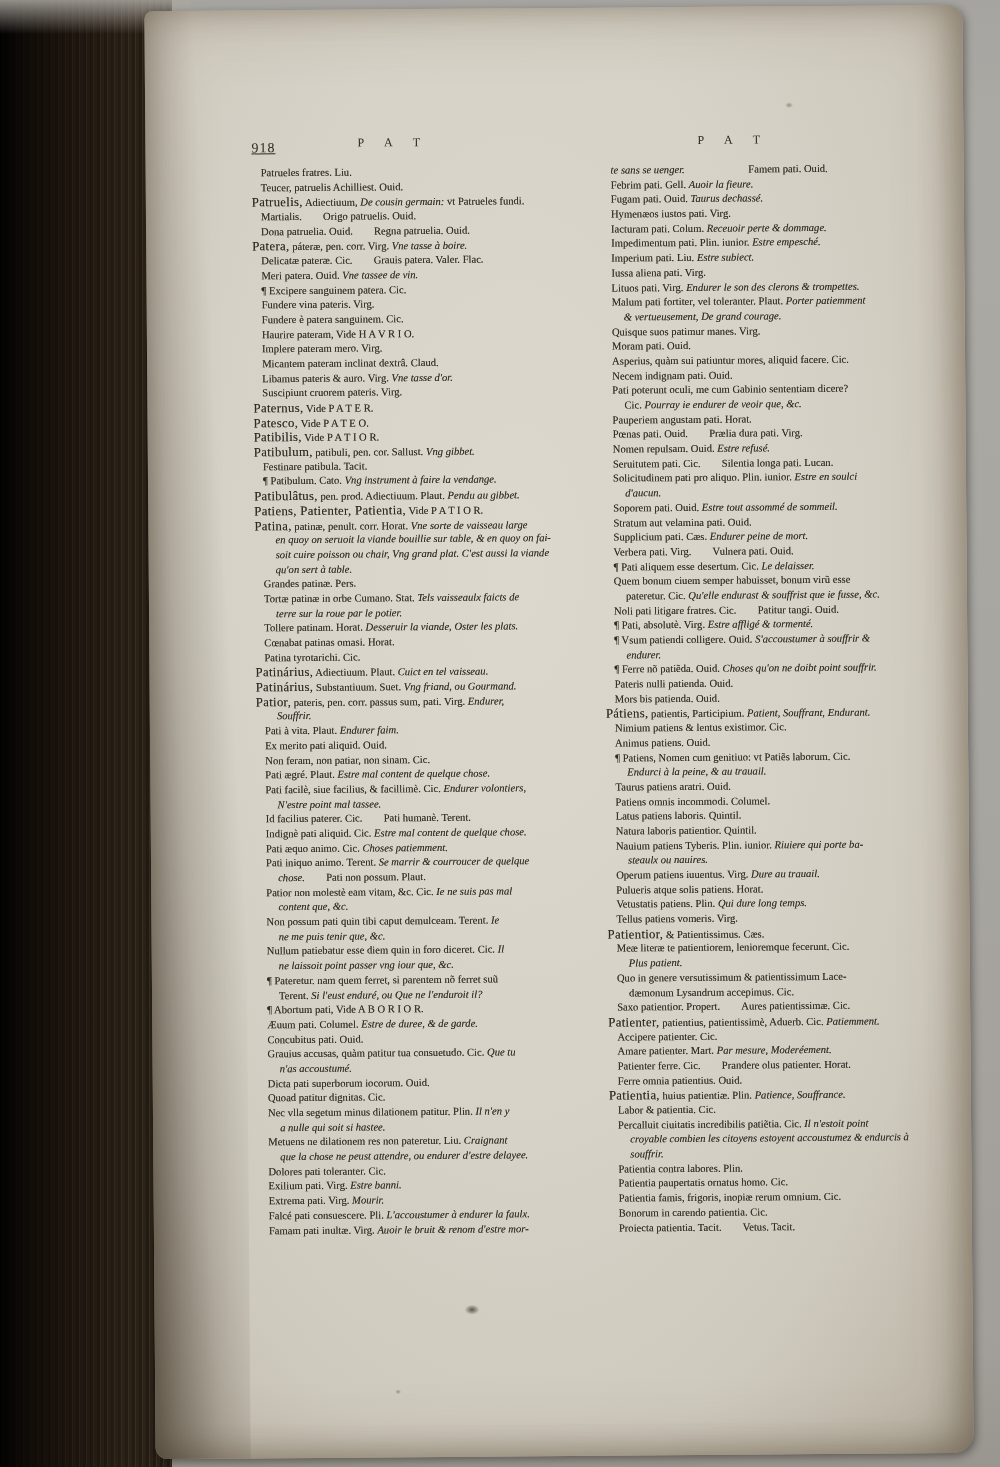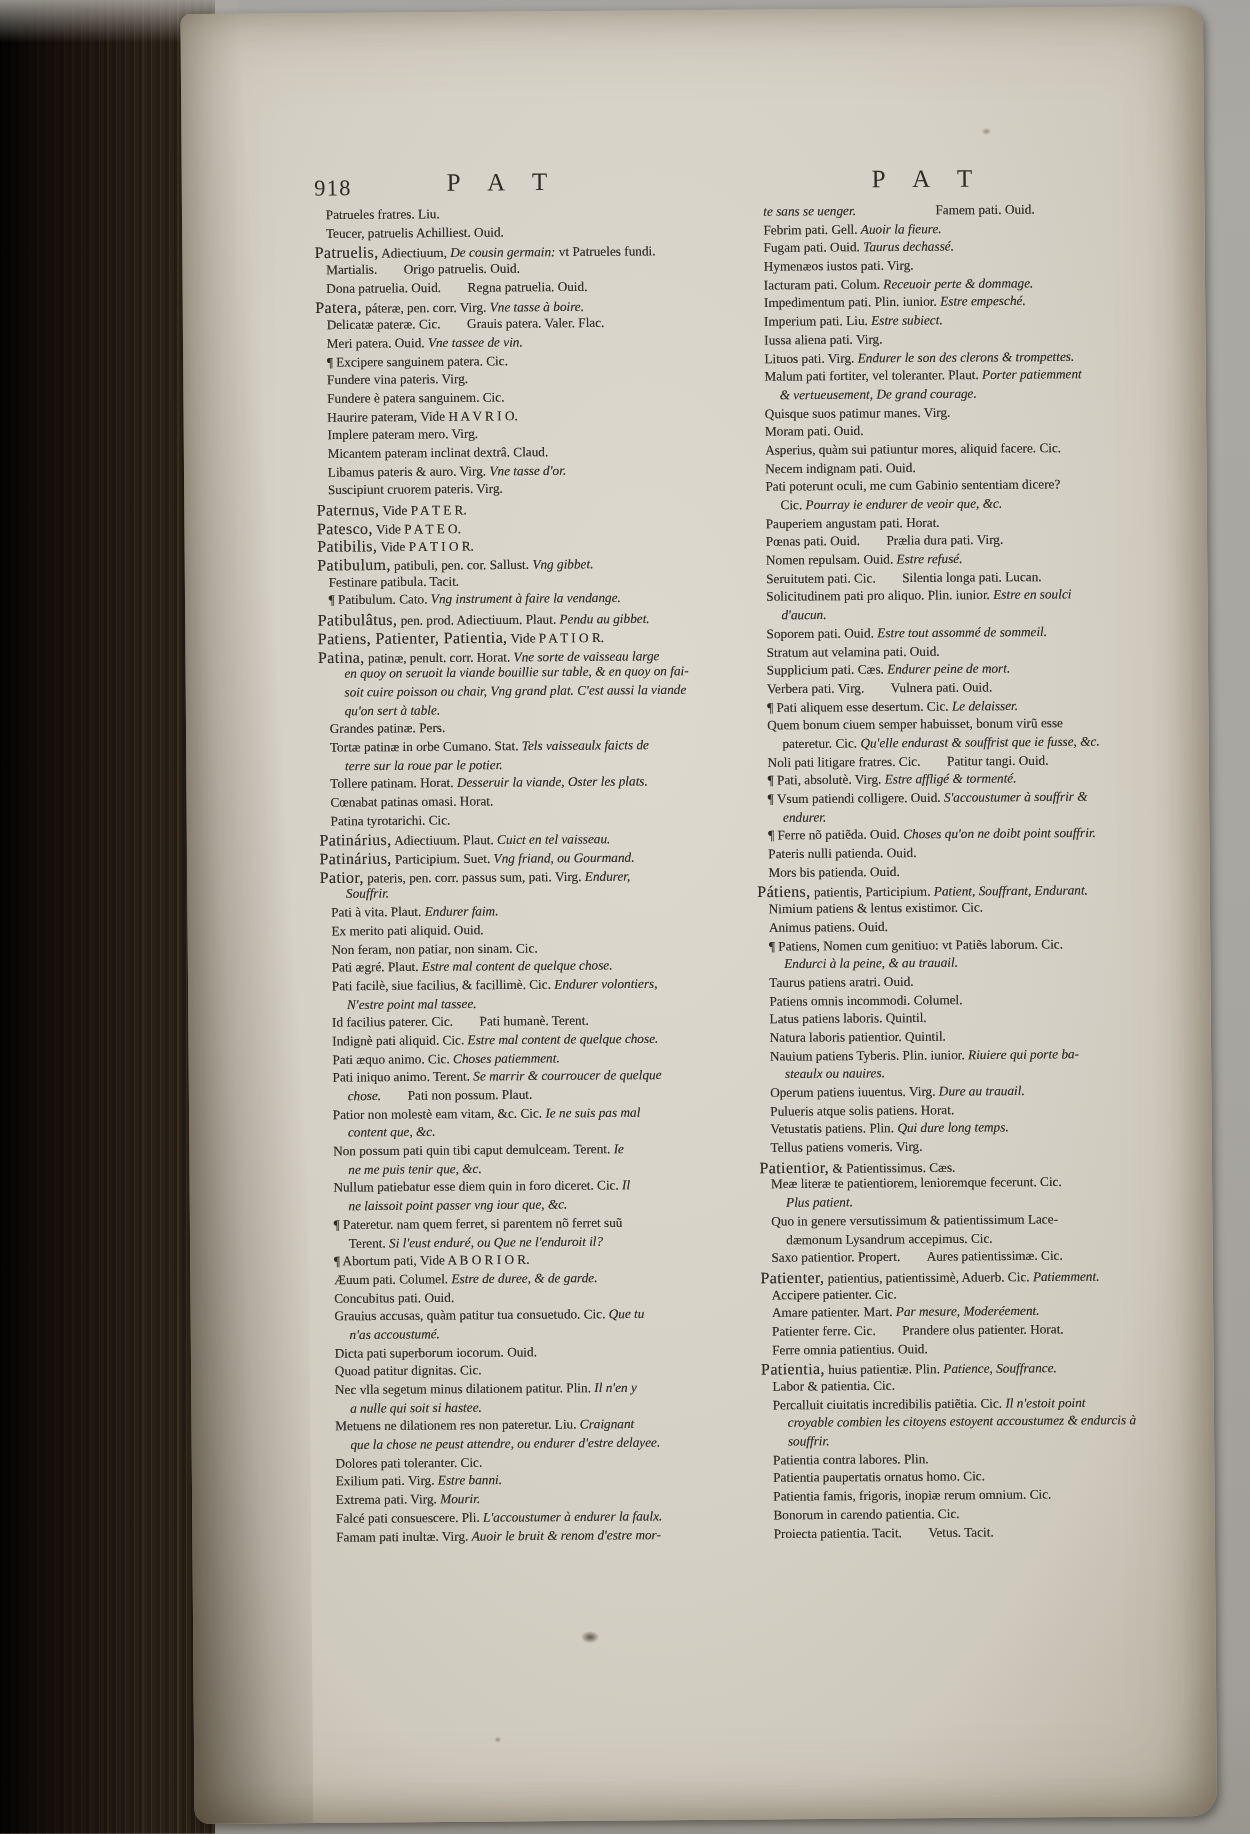--- a/index.html
+++ b/index.html
@@ -18,22 +18,22 @@
   .page{position:absolute;left:150px;top:8px;width:818px;height:1448px;
         transform:rotate(-0.45deg);transform-origin:50% 50%;
         border-radius:8px 16px 20px 12px;
         background:
           radial-gradient(ellipse at 45% 38%, #dcd8cd 0%, #d6d2c7 45%, #cfcabe 72%, #beb8aa 92%, #a9a396 100%);
         box-shadow: inset 0 0 70px rgba(85,70,48,.28), inset -14px 0 30px rgba(95,80,58,.30),
                     inset 0 -10px 25px rgba(95,80,58,.22), 2px 3px 8px rgba(20,15,10,.45);}
   .spine-wedge{position:absolute;left:0;top:0;bottom:0;width:95px;border-radius:8px 0 0 12px;
         background:linear-gradient(87deg, rgba(48,37,24,.55) 4%, rgba(48,37,24,.18) 40%, rgba(48,37,24,0) 72%);}
   .page-inner{position:absolute;inset:0;color:#2f2b25;}
-  .pagenum{position:absolute;left:106px;top:130px;font-size:18px;letter-spacing:1px;}
-  .colhead{position:absolute;top:126px;font-size:20px;letter-spacing:9px;}
+  .pagenum{position:absolute;left:106px;top:130px;font-size:14px;letter-spacing:1px;text-decoration:underline;}
+  .colhead{position:absolute;top:126px;font-size:12px;letter-spacing:9px;}
   .colhead.left{left:212px;}
   .colhead.right{left:552px;}
   .col{position:absolute;top:156px;width:342px;overflow:hidden;}
   .col.left{left:106px;}
   .col.right{left:456px;}
   .line{white-space:nowrap;font-size:10.6px;line-height:14.7px;height:14.7px;
         text-shadow:0 0 .4px rgba(47,43,37,.55);}
   .ind0{padding-left:0;}
   .ind1{padding-left:9px;}
   .ind2{padding-left:21px;}
@@ -88,21 +88,21 @@
           <div class="line ind2"><span class="it">en quoy on seruoit la viande bouillie sur table, &amp; en quoy on fai-</span></div>
           <div class="line ind2"><span class="it">soit cuire poisson ou chair, Vng grand plat. C'est aussi la viande</span></div>
           <div class="line ind2"><span class="it">qu'on sert à table.</span></div>
           <div class="line ind1"><span>Grandes patinæ. Pers.</span></div>
           <div class="line ind1"><span>Tortæ patinæ in orbe Cumano. Stat. </span><span class="it">Tels vaisseaulx faicts de</span></div>
           <div class="line ind2"><span class="it">terre sur la roue par le potier.</span></div>
           <div class="line ind1"><span>Tollere patinam. Horat. </span><span class="it">Desseruir la viande, Oster les plats.</span></div>
           <div class="line ind1"><span>Cœnabat patinas omasi. Horat.</span></div>
           <div class="line ind1"><span>Patina tyrotarichi. Cic.</span></div>
           <div class="line ind0"><span class="hw">Patinárius,</span><span> Adiectiuum. Plaut. </span><span class="it">Cuict en tel vaisseau.</span></div>
-          <div class="line ind0"><span class="hw">Patinárius,</span><span> Participium. Suet. </span><span class="it">Vng friand, ou Gourmand.</span></div>
+          <div class="line ind0"><span class="hw">Patinárius,</span><span> Substantiuum. Suet. </span><span class="it">Vng friand, ou Gourmand.</span></div>
           <div class="line ind0"><span class="hw">Patior,</span><span> pateris, pen. corr. passus sum, pati. Virg. </span><span class="it">Endurer,</span></div>
           <div class="line ind2"><span class="it">Souffrir.</span></div>
           <div class="line ind1"><span>Pati à vita. Plaut. </span><span class="it">Endurer faim.</span></div>
           <div class="line ind1"><span>Ex merito pati aliquid. Ouid.</span></div>
           <div class="line ind1"><span>Non feram, non patiar, non sinam. Cic.</span></div>
           <div class="line ind1"><span>Pati ægré. Plaut. </span><span class="it">Estre mal content de quelque chose.</span></div>
           <div class="line ind1"><span>Pati facilè, siue facilius, &amp; facillimè. Cic. </span><span class="it">Endurer volontiers,</span></div>
           <div class="line ind2"><span class="it">N'estre point mal tassee.</span></div>
           <div class="line ind1"><span>Id facilius paterer. Cic.  Pati humanè. Terent.</span></div>
           <div class="line ind1"><span>Indignè pati aliquid. Cic. </span><span class="it">Estre mal content de quelque chose.</span></div>

